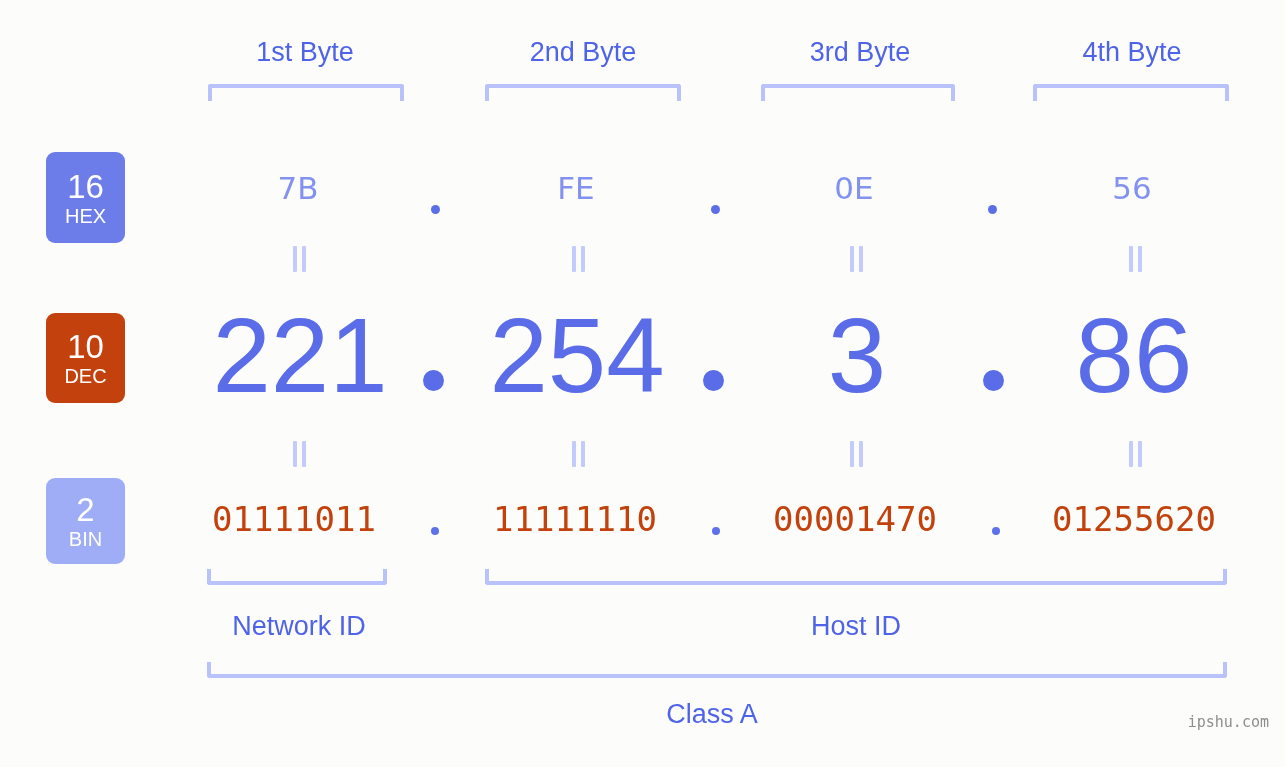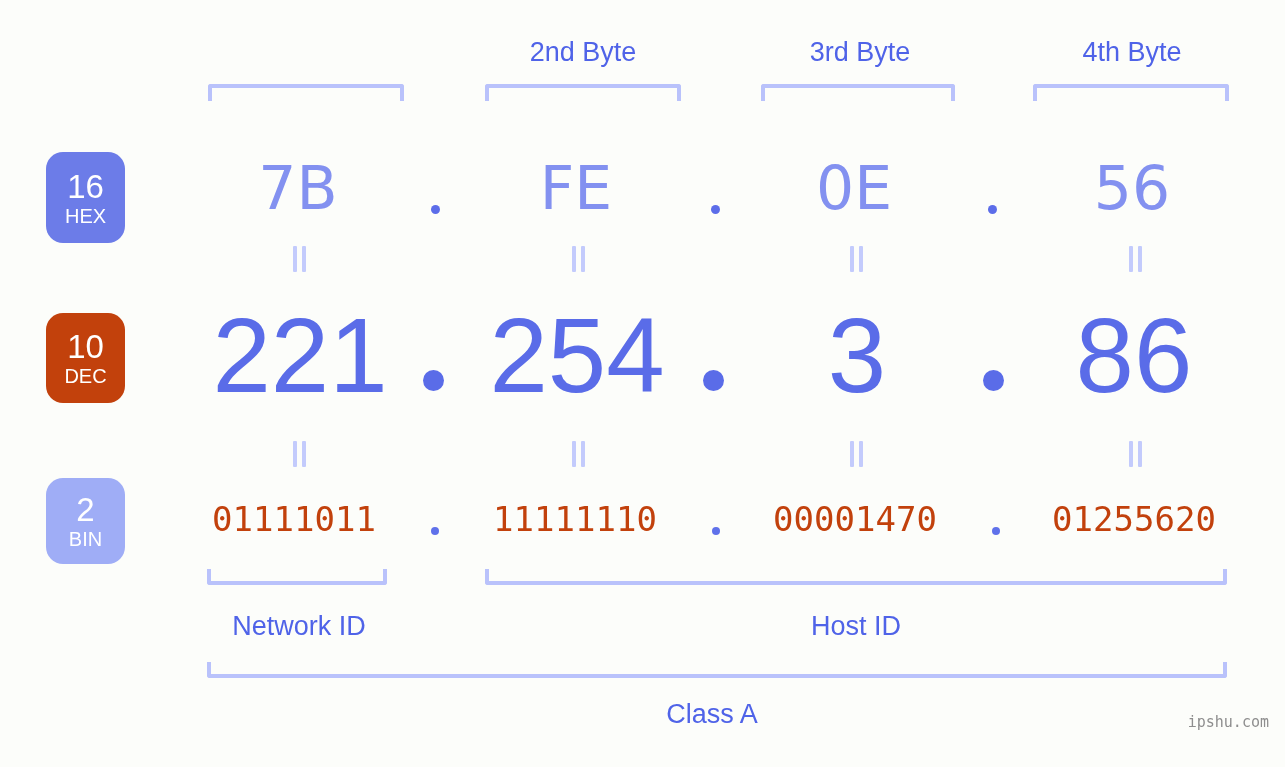--- a/index.html
+++ b/index.html
@@ -18,21 +18,21 @@
     width: 1285px;
     height: 767px;
     background: #fcfdfa;
   }
 
   
   .badge {
     position: absolute;
     left: 46px;
     width: 79px;
-    border-radius: 17px;
+    border-radius: 9px;
     display: flex;
     flex-direction: column;
     align-items: center;
     justify-content: center;
     color: #ffffff;
     line-height: 1;
   }
   .badge .base {
     font-size: 33px;
     font-weight: 400;
@@ -82,21 +82,21 @@
   .cell {
     position: absolute;
     text-align: center;
     white-space: nowrap;
     line-height: 1;
   }
 
   .hex-row .cell {
     top: 158px;
     height: 60px;
-    font-size: 60px;
+    font-size: 31px;
     font-family: "DejaVu Sans", sans-serif;
     color: #8391f0;
     line-height: 60px;
   }
 
   .dec-row .cell {
     top: 300px;
     height: 112px;
     font-size: 105px;
     font-family: "Liberation Sans", sans-serif;
@@ -175,20 +175,21 @@
   </div>
   <div class="badge" id="badge-dec">
     <span class="base">10</span>
     <span class="name">DEC</span>
   </div>
   <div class="badge" id="badge-bin">
     <span class="base">2</span>
     <span class="name">BIN</span>
   </div>
 
+  <div class="byte-label" style="left:205px; width:200px;">1st Byte</div>
   <div class="byte-label" style="left:483px; width:200px;">2nd Byte</div>
   <div class="byte-label" style="left:760px; width:200px;">3rd Byte</div>
   <div class="byte-label" style="left:1032px; width:200px;">4th Byte</div>
 
   <div class="bracket-top" style="left:208px; width:196px;"></div>
   <div class="bracket-top" style="left:485px; width:196px;"></div>
   <div class="bracket-top" style="left:761px; width:194px;"></div>
   <div class="bracket-top" style="left:1033px; width:196px;"></div>
 
   <div class="hex-row">

